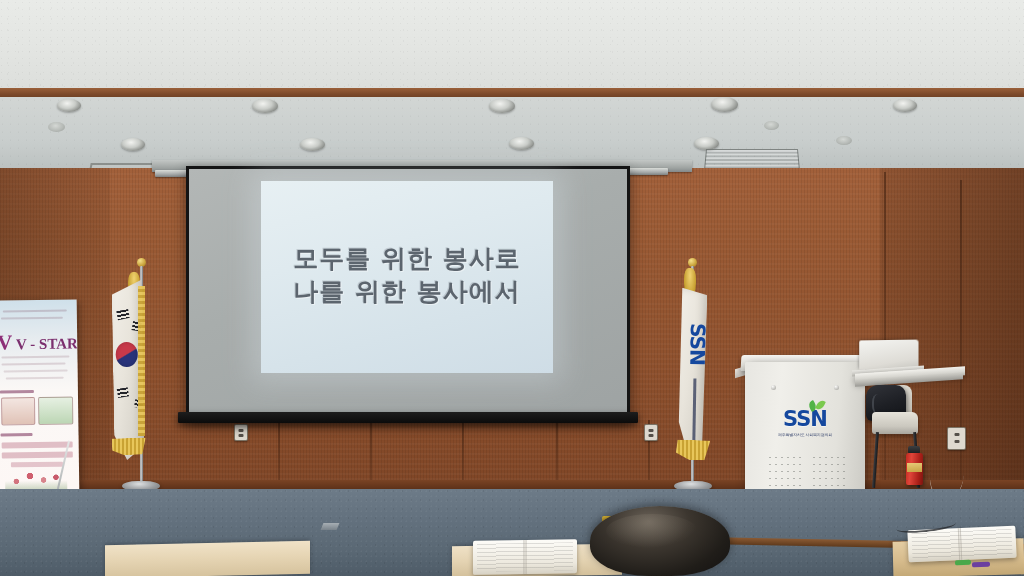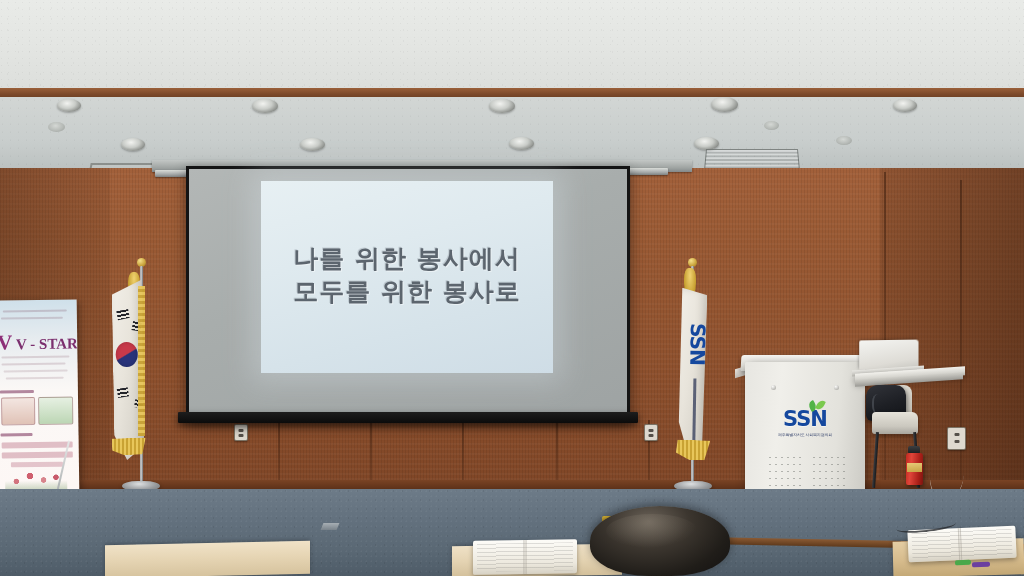--- a/index.html
+++ b/index.html
@@ -261,22 +261,22 @@
   <div class="abs" id="screen-housing"></div>
   <div class="abs screen-bracket" style="left:155px;top:170px;width:38px;height:7px;"></div>
   <div class="abs screen-bracket" style="left:626px;top:168px;width:42px;height:7px;"></div>
 
   <div class="abs" id="screen-frame">
     <div id="screen-fabric"></div>
   </div>
 
   <div class="abs" id="projection">
     <div id="slide-text">
+      <span class="ln">모두를 위한 봉사로</span>
       <span class="ln">나를 위한 봉사에서</span>
-      <span class="ln">모두를 위한 봉사로</span>
     </div>
   </div>
 
   <div class="abs" id="screen-bottom-bar"></div>
 
   <div class="abs" id="banner">
     <div class="bline" style="top:10px;left:8px;right:10px;opacity:.55;"></div>
     <div class="bline" style="top:17px;left:6px;right:14px;opacity:.5;"></div>
     <div id="banner-vstar">
       <span class="v">V</span>

